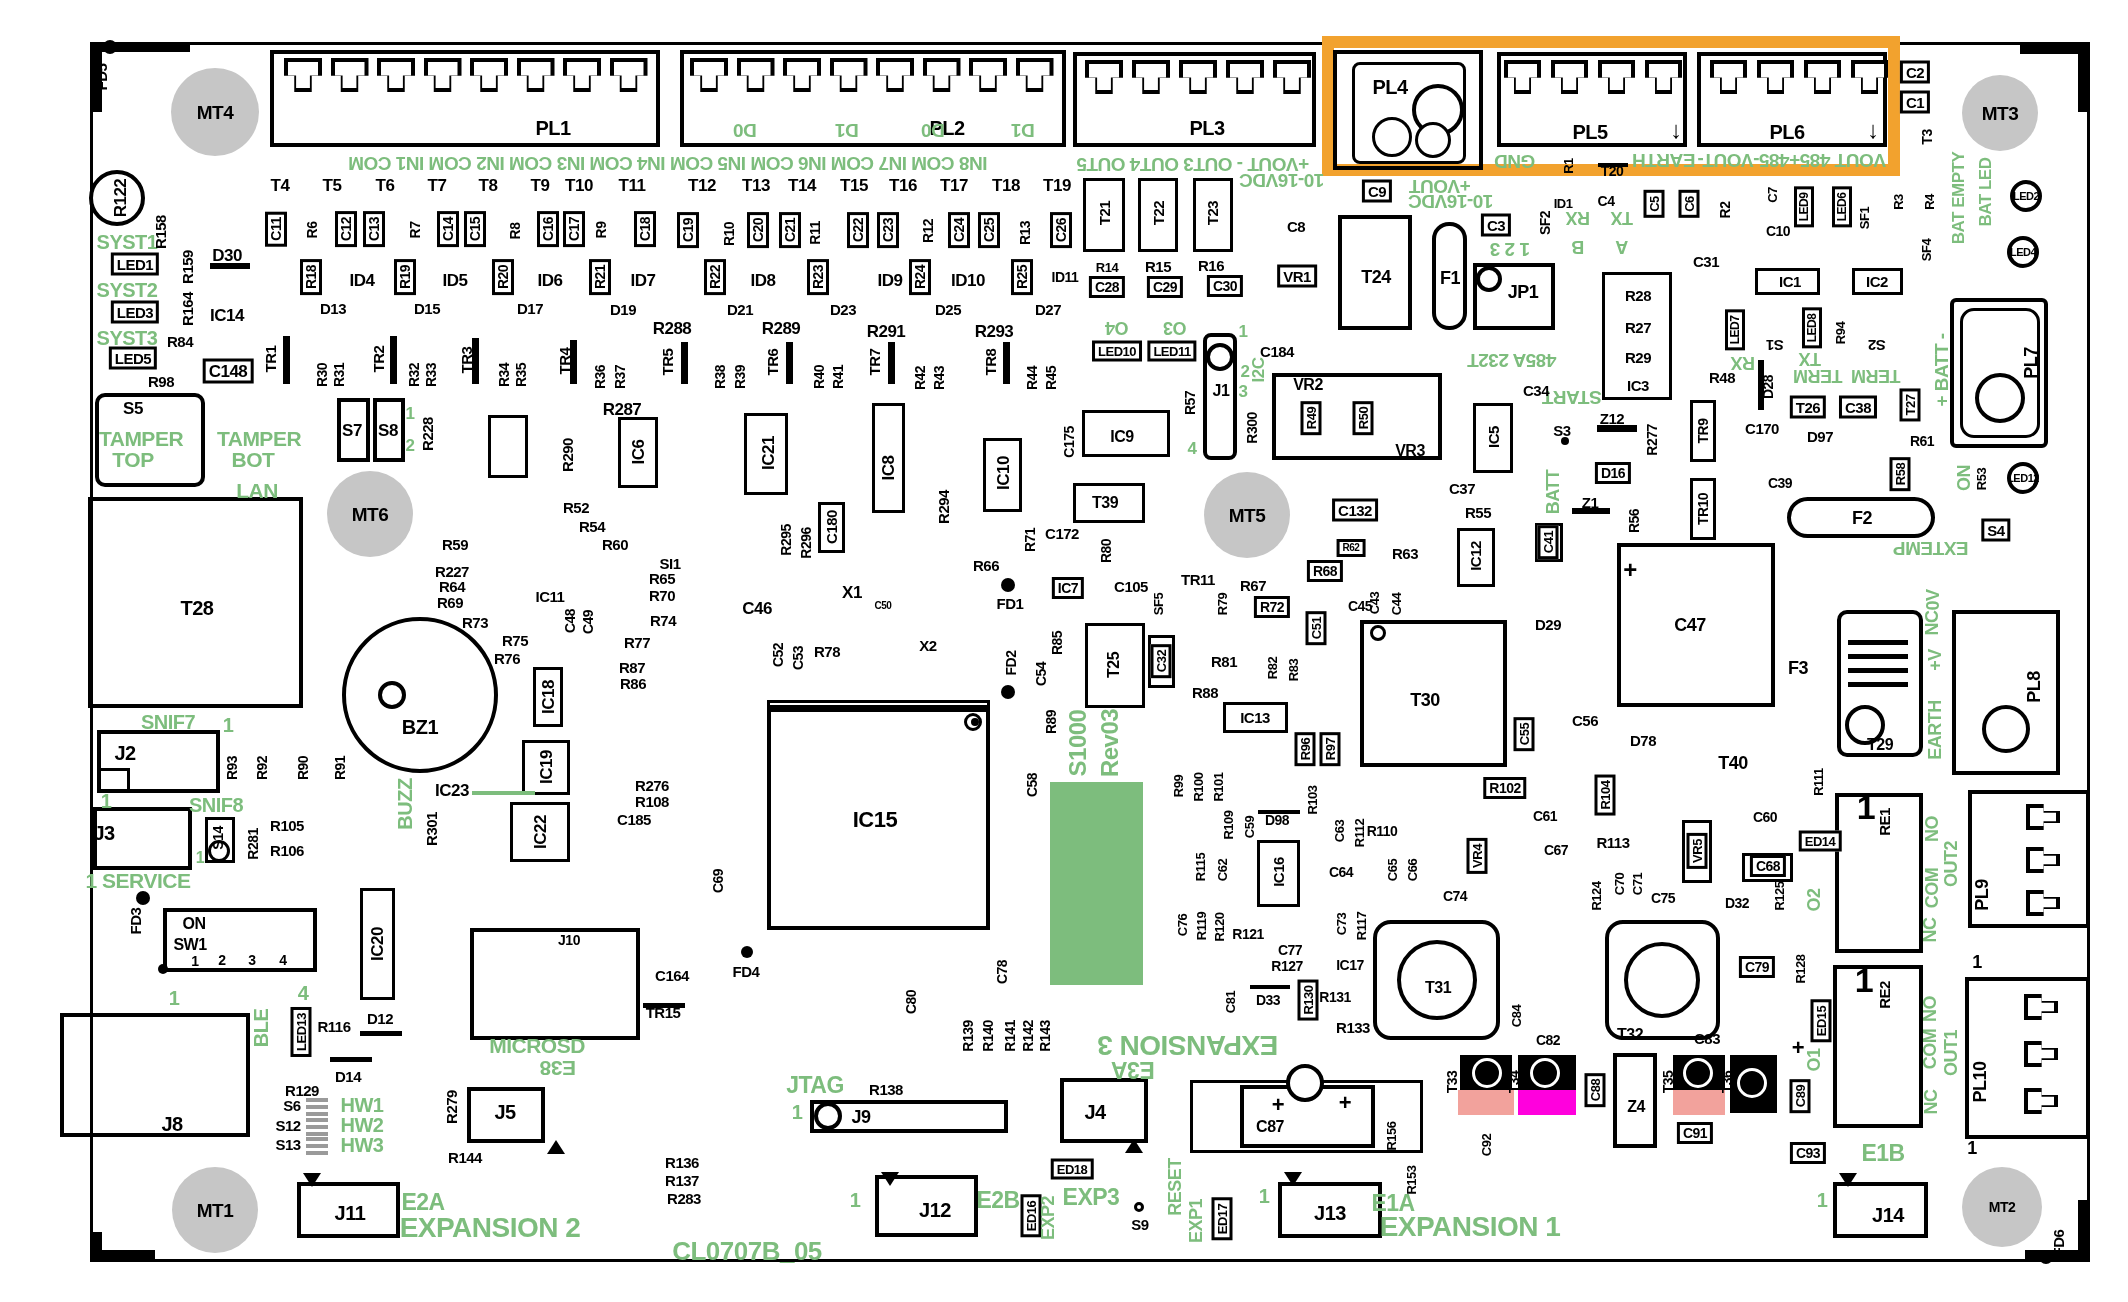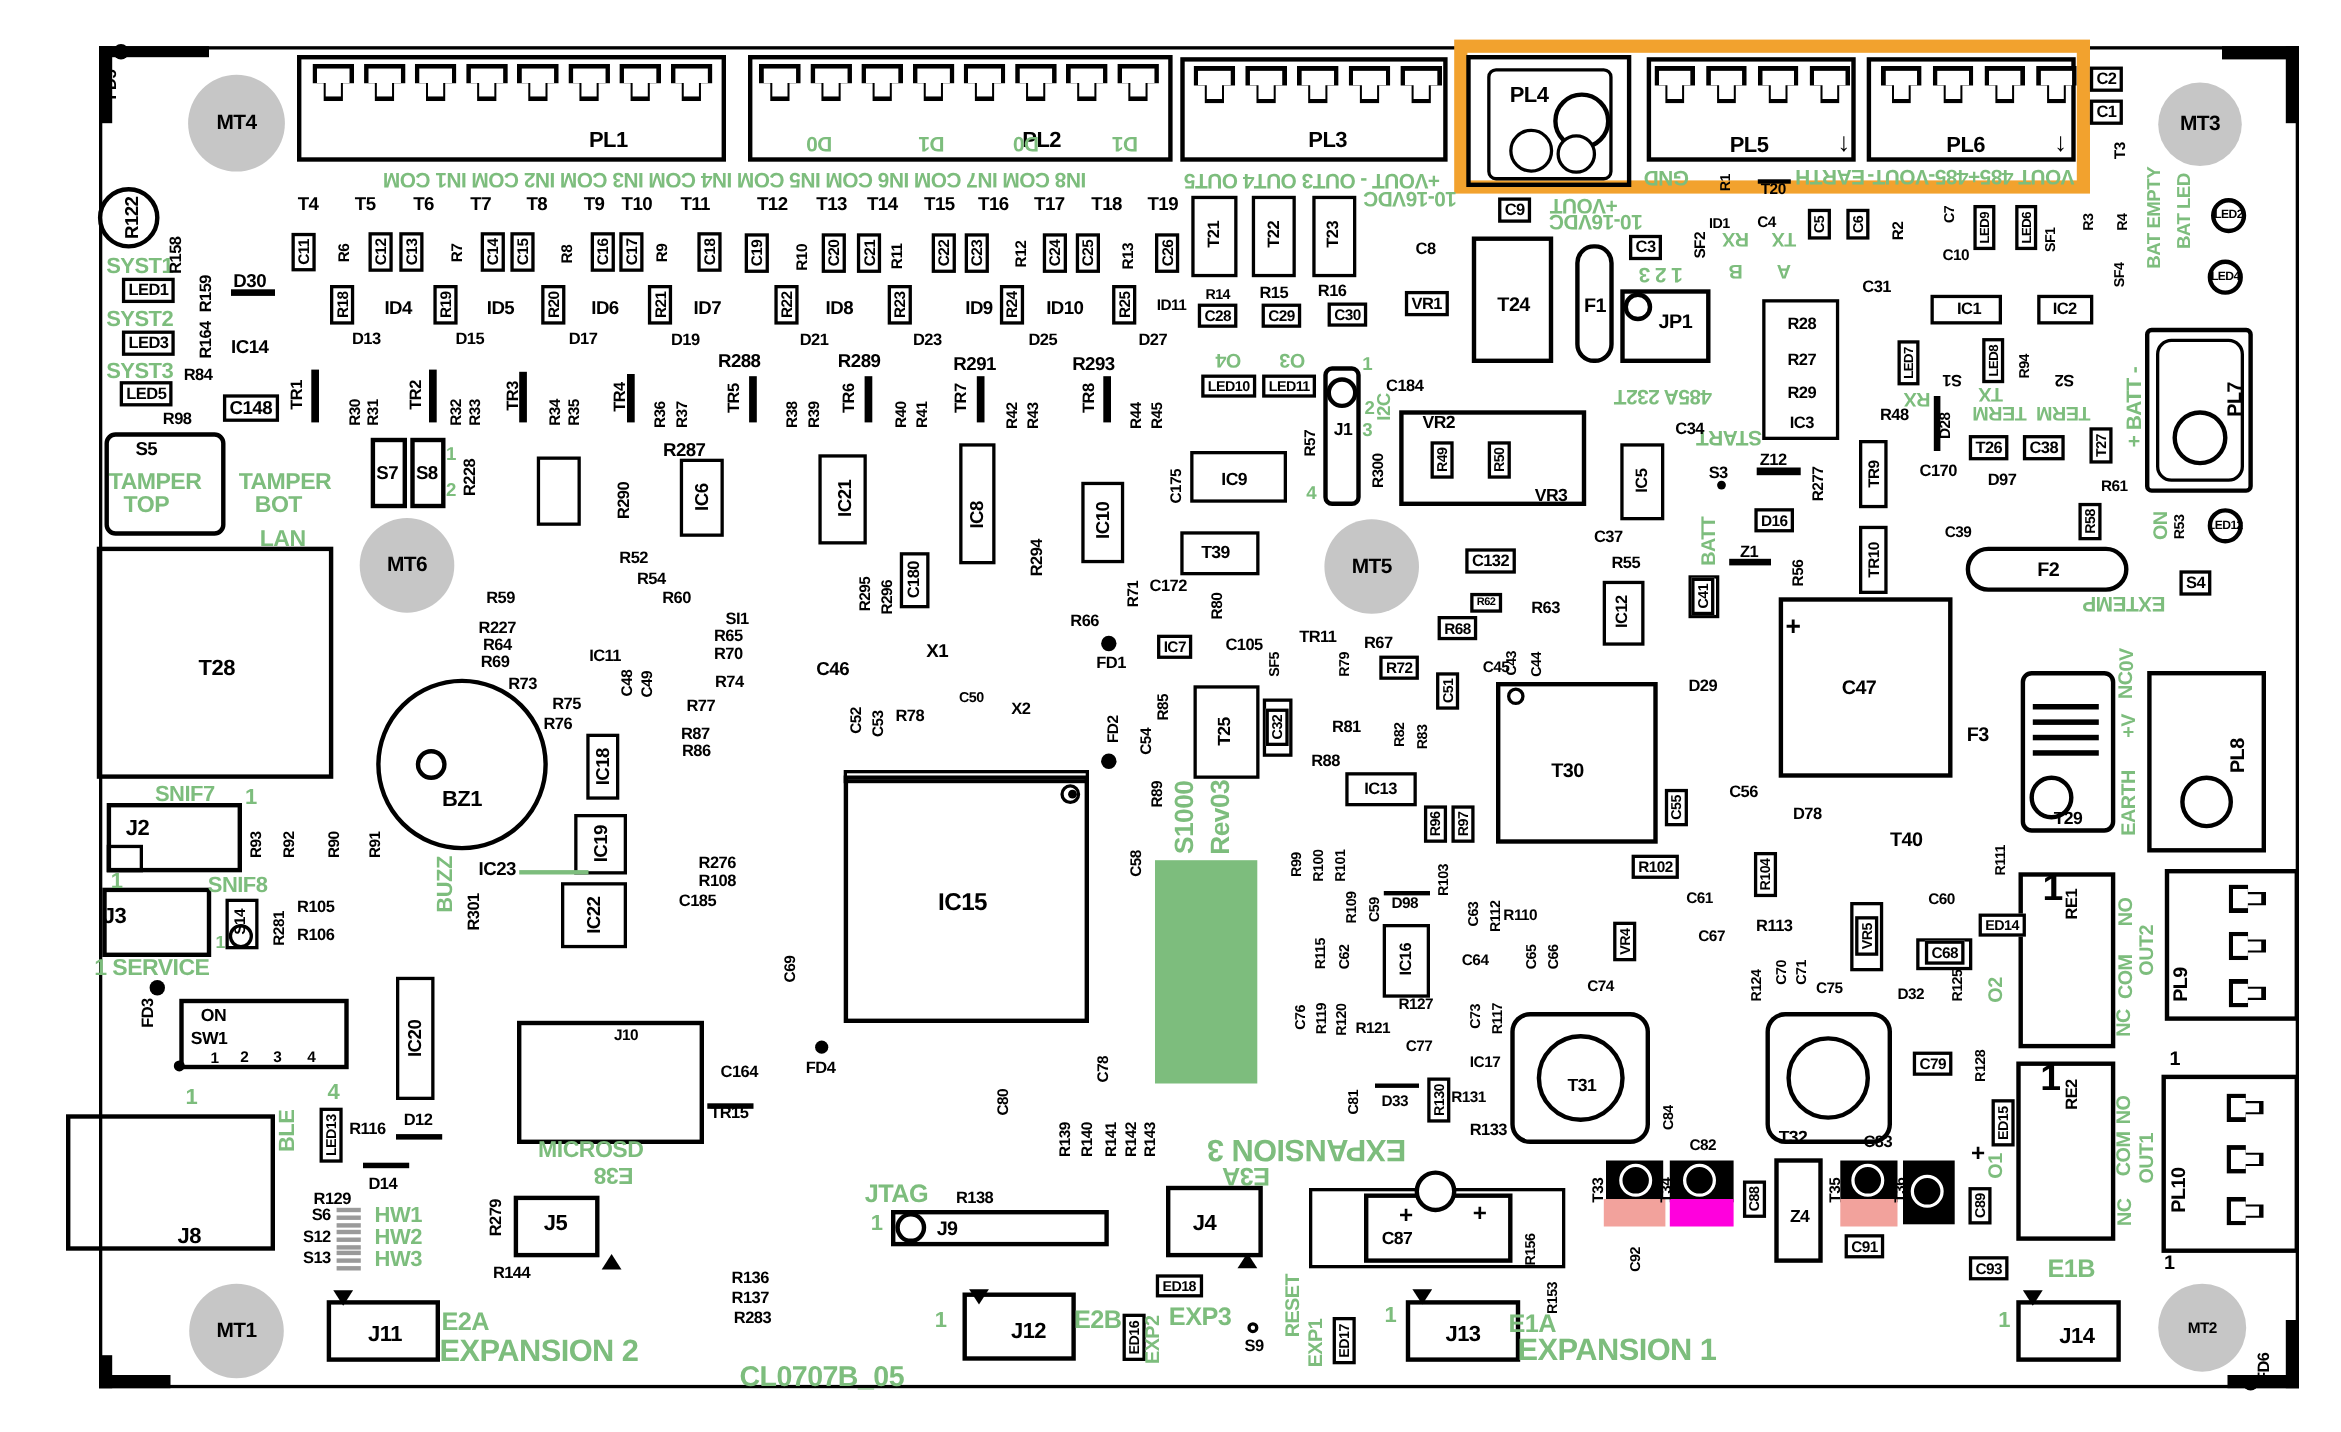--- a/index.html
+++ b/index.html
@@ -519,21 +519,21 @@
     <div class="lbl k-v" style="left: 1028px; top: 1036px; font-size: 14px;">R142</div>
     <div class="lbl k-v" style="left: 1045px; top: 1036px; font-size: 14px;">R143</div>
     <div class="lbl k-v" style="left: 718px; top: 881px; font-size: 14px;">C69</div>
     <div class="lbl k-h" style="left: 875px; top: 820px; font-size: 22px;">IC15</div>
     <div class="lbl k-h" style="left: 652px; top: 785px; font-size: 15px;">R276</div>
     <div class="lbl k-h" style="left: 652px; top: 801px; font-size: 15px;">R108</div>
     <div class="lbl k-h" style="left: 634px; top: 819px; font-size: 15px;">C185</div>
     <div class="lbl k-v" style="left: 778px; top: 655px; font-size: 14px;">C52</div>
     <div class="lbl k-v" style="left: 798px; top: 658px; font-size: 14px;">C53</div>
     <div class="lbl k-h" style="left: 827px; top: 651px; font-size: 15px;">R78</div>
-    <div class="lbl k-h" style="left: 883px; top: 634px; font-size: 13px;">C50</div>
+    <div class="lbl k-h" style="left: 883px; top: 606px; font-size: 10px;">C50</div>
     <div class="lbl k-h" style="left: 928px; top: 645px; font-size: 15px;">X2</div>
     <div class="lbl k-v" style="left: 1011px; top: 663px; font-size: 14px;">FD2</div>
     <div class="lbl k-v" style="left: 1041px; top: 674px; font-size: 14px;">C54</div>
     <div class="lbl k-v" style="left: 1057px; top: 643px; font-size: 14px;">R85</div>
     <div class="lbl k-v" style="left: 1051px; top: 722px; font-size: 14px;">R89</div>
     <div class="lbl k-v" style="left: 1032px; top: 785px; font-size: 14px;">C58</div>
     <div class="lbl k-gv" style="left: 1078px; top: 743px; font-size: 24px;">S1000</div>
     <div class="lbl k-gv" style="left: 1110px; top: 743px; font-size: 24px;">Rev03</div>
     <div class="lbl k-h" style="left: 1010px; top: 603px; font-size: 15px;">FD1</div>
     <div class="lbl k-h" style="left: 986px; top: 565px; font-size: 15px;">R66</div>
@@ -734,21 +734,21 @@
     <div class="lbl k-v" style="left: 1412px; top: 870px; font-size: 13px;">C66</div>
     <div class="lbl k-vb" style="left: 1477px; top: 856px; font-size: 13px;">VR4</div>
     <div class="lbl k-h" style="left: 1455px; top: 896px; font-size: 14px;">C74</div>
     <div class="lbl k-h" style="left: 1545px; top: 816px; font-size: 14px;">C61</div>
     <div class="lbl k-h" style="left: 1556px; top: 850px; font-size: 14px;">C67</div>
     <div class="lbl k-v" style="left: 1182px; top: 925px; font-size: 13px;">C76</div>
     <div class="lbl k-v" style="left: 1201px; top: 926px; font-size: 13px;">R119</div>
     <div class="lbl k-v" style="left: 1219px; top: 927px; font-size: 13px;">R120</div>
     <div class="lbl k-h" style="left: 1248px; top: 934px; font-size: 14px;">R121</div>
     <div class="lbl k-h" style="left: 1290px; top: 950px; font-size: 14px;">C77</div>
-    <div class="lbl k-h" style="left: 1287px; top: 912px; font-size: 14px;">R127</div>
+    <div class="lbl k-h" style="left: 1287px; top: 966px; font-size: 14px;">R127</div>
     <div class="lbl k-v" style="left: 1341px; top: 924px; font-size: 13px;">C73</div>
     <div class="lbl k-v" style="left: 1361px; top: 926px; font-size: 13px;">R117</div>
     <div class="lbl k-h" style="left: 1350px; top: 965px; font-size: 14px;">IC17</div>
     <div class="lbl k-v" style="left: 1230px; top: 1002px; font-size: 13px;">C81</div>
     <div class="lbl k-h" style="left: 1268px; top: 1000px; font-size: 14px;">D33</div>
     <div class="lbl k-vb" style="left: 1308px; top: 1000px; font-size: 13px;">R130</div>
     <div class="lbl k-h" style="left: 1335px; top: 997px; font-size: 14px;">R131</div>
     <div class="lbl k-h" style="left: 1353px; top: 1027px; font-size: 15px;">R133</div>
     <div class="lbl k-h" style="left: 1438px; top: 988px; font-size: 16px;">T31</div>
     <div class="lbl k-h" style="left: 1630px; top: 1035px; font-size: 16px;">T32</div>

